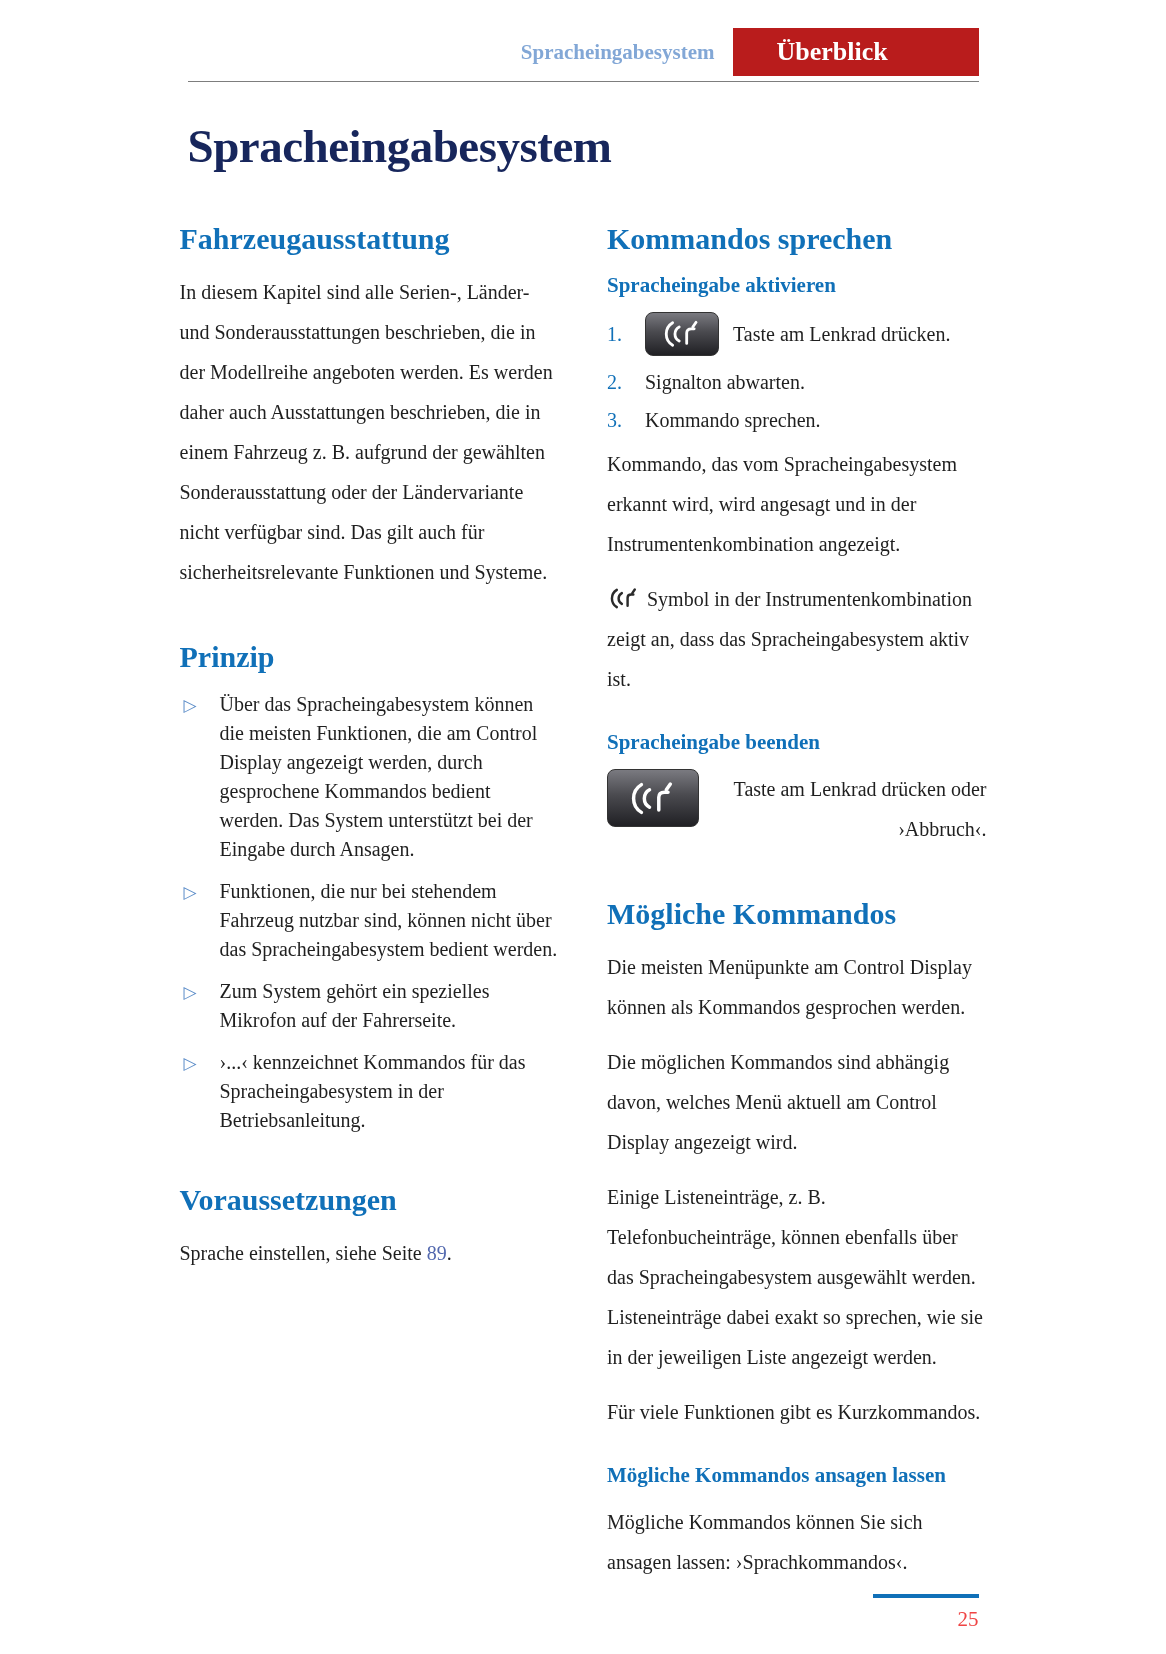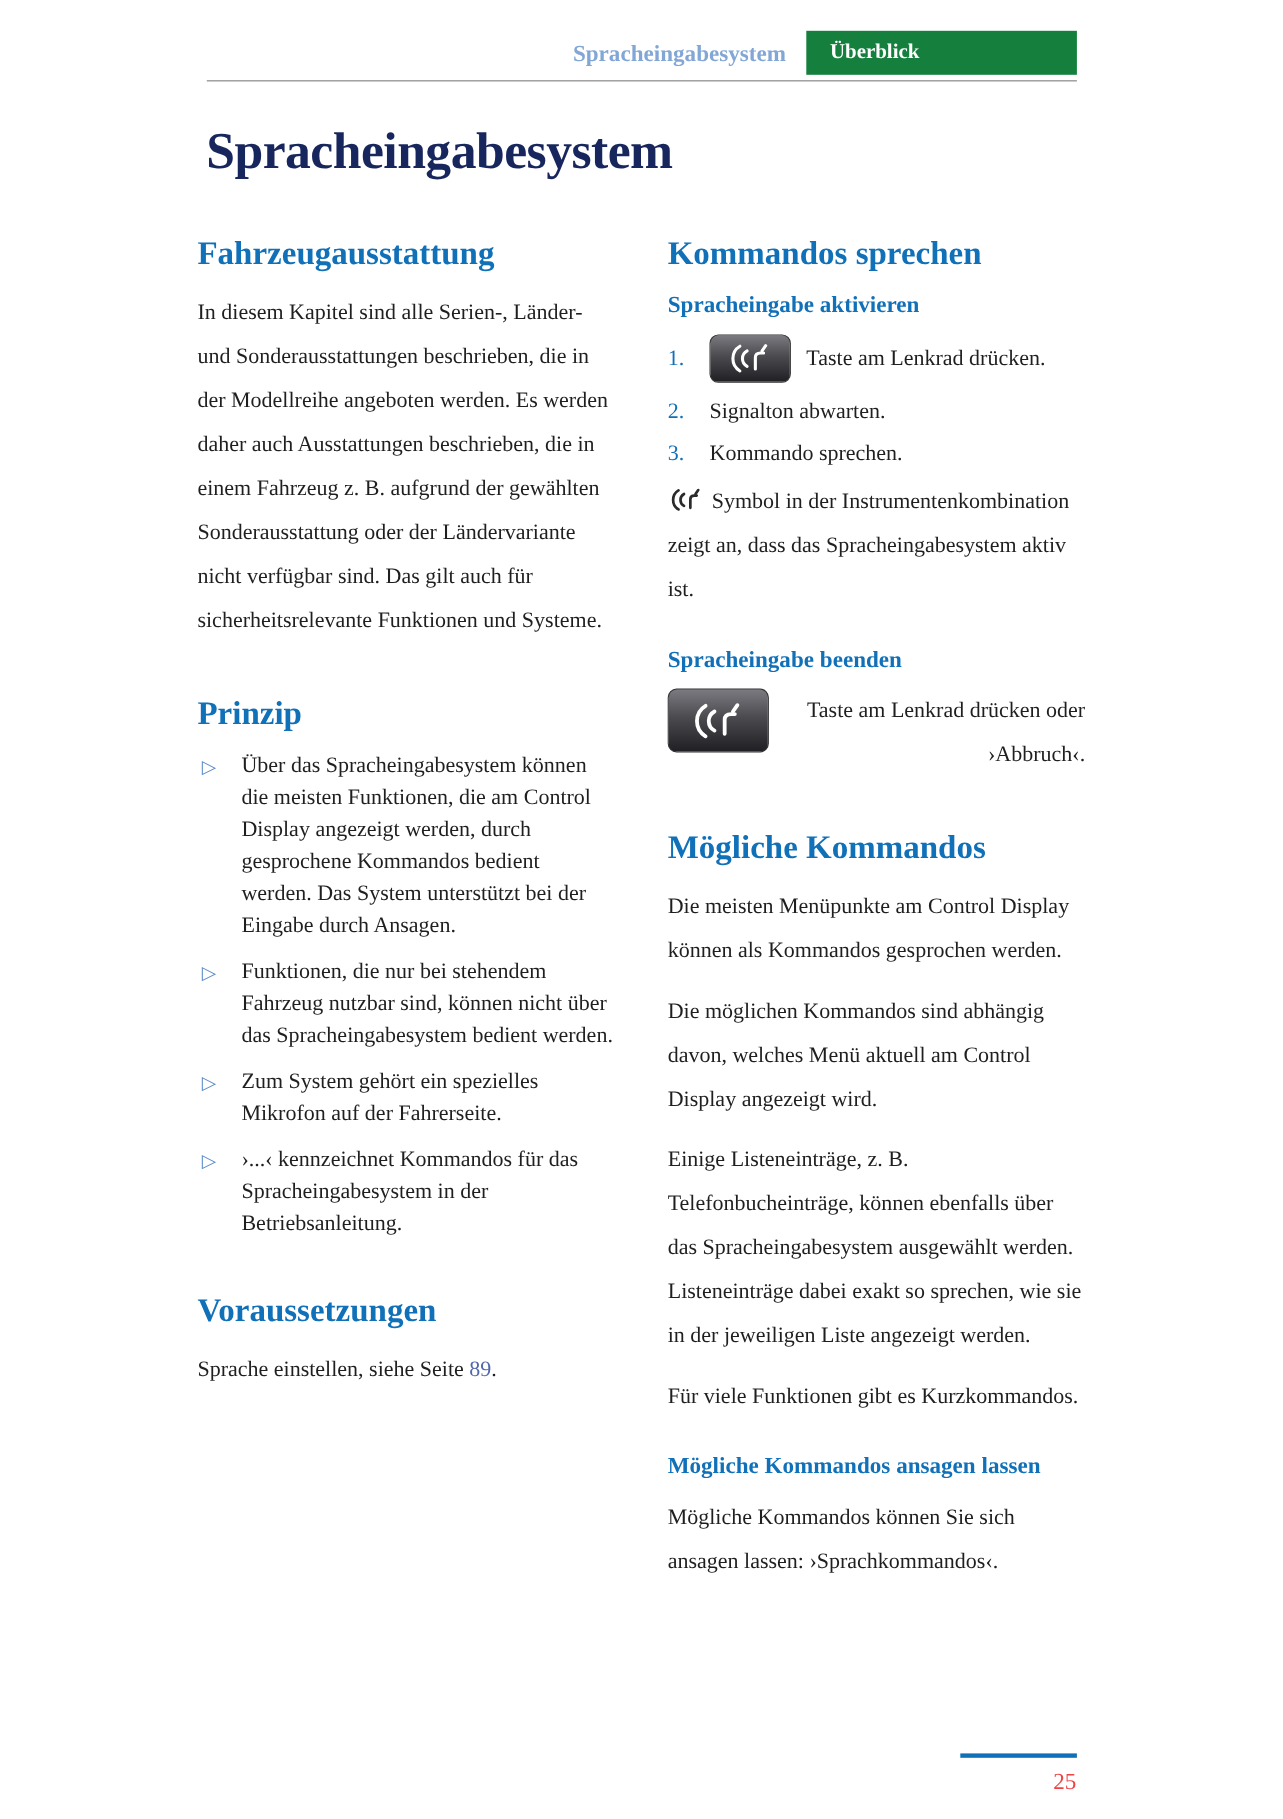--- a/index.html
+++ b/index.html
@@ -22,26 +22,26 @@
     padding: 28px 76px 0 76px;
   }
   .header-label {
     align-self: center;
     color: #82a7d6;
     font-weight: bold;
     font-size: 21px;
     margin-right: 18px;
   }
   .header-tab {
-    background: #15803d;
+    background: #b91c1c;
     color: #ffffff;
     font-weight: bold;
-    font-size: 19px;
+    font-size: 26px;
     width: 246px;
-    padding: 9px 0 9px 22px;
+    padding: 9px 0 9px 44px;
   }
   .rule {
     margin: 5px 76px 0 76px;
     border-bottom: 1px solid #7d7d7d;
   }
   
   h1.page-title {
     margin: 38px 76px 0 76px;
     font-size: 47px;
     line-height: 52px;
@@ -219,20 +219,21 @@
       <div class="step">
         <span class="step-num">2.</span>
         <span>Signalton abwarten.</span>
       </div>
 
       <div class="step">
         <span class="step-num">3.</span>
         <span>Kommando sprechen.</span>
       </div>
 
+      <p class="body-text step-detail">Kommando, das vom Spracheingabesystem erkannt wird, wird angesagt und in der Instrumentenkombination angezeigt.</p>
 
       <p class="body-text"><span class="inline-symbol"><svg viewBox="0 0 46 32" width="34" height="23" aria-hidden="true">
             <path class="voice-glyph" d="M13 4 A 14 14 0 0 0 13 28"></path>
             <path class="voice-glyph" d="M20 8.5 A 8.5 8.5 0 0 0 20 23.5"></path>
             <path class="voice-glyph" d="M28 26 L28 15 Q28 10.5 33 10.5 L36 10.5"></path>
             <path class="voice-glyph" d="M38 3.5 L34.5 8.5"></path>
           </svg></span><span>Symbol in der Instrumentenkombination zeigt an, dass das Spracheingabesystem aktiv ist.</span></p>
 
 
       <h3 class="sub-heading">Spracheingabe beenden</h3>

